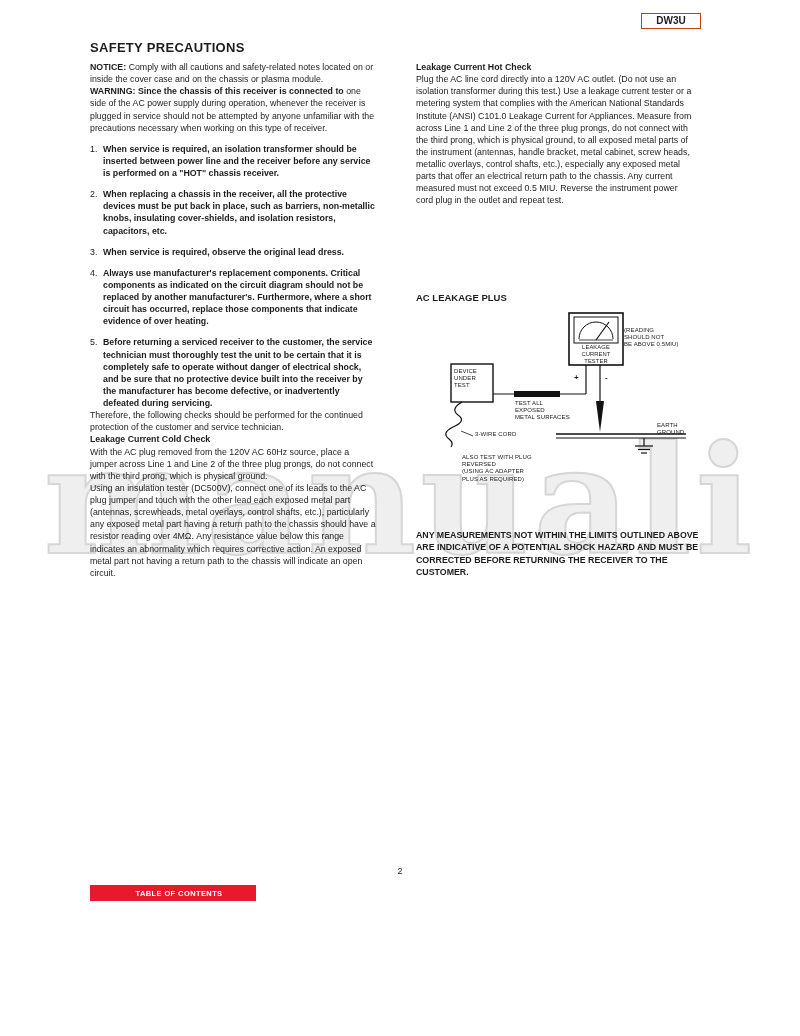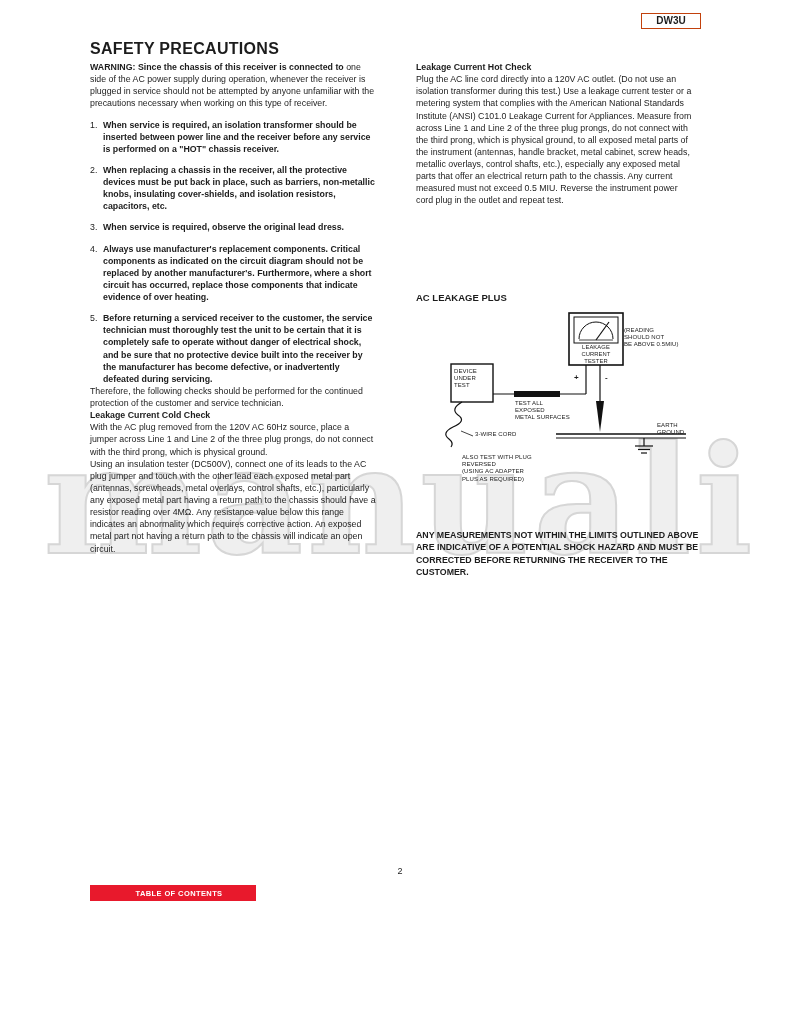--- a/index.html
+++ b/index.html
@@ -9,21 +9,21 @@
   }
   .layer { position:absolute; z-index:1; }
 
   
   .model-box {
     position:absolute; left:641px; top:13px; width:58px; height:14px;
     border:1px solid #c2410c; text-align:center; font-weight:bold;
     font-size:10px; line-height:14px; z-index:2; background:#fff;
   }
   .page-title {
-    position:absolute; left:90px; top:40px; font-size:16px; font-weight:bold;
+    position:absolute; left:90px; top:40px; font-size:13px; font-weight:bold;
     letter-spacing:0.3px; z-index:2;
   }
 
   
   .col-left  { left:90px;  top:61px; width:288px; font-size:8.8px; line-height:1.38; }
   .col-right { left:416px; top:61px; width:277px; font-size:8.8px; line-height:1.38; }
   .col-left p, .col-right p { margin:0; }
   .b { font-weight:bold; }
   .mt4 { margin-top:4px; } .mt8 { margin-top:8px; } .mt12 { margin-top:12px; } .mt16 { margin-top:16px; }
 
@@ -67,20 +67,21 @@
 <body>
 
 <div class="page">
 
   <div class="watermark">manuali</div>
 
   <div class="model-box">DW3U</div>
   <div class="page-title">SAFETY PRECAUTIONS</div>
 
   <div class="layer col-left">
+    <p><span class="b">NOTICE:</span> <span>Comply with all cautions and safety-related notes located on or inside the cover case and on the chassis or plasma module.</span></p>
     <p class="mt4"><span class="b">WARNING:</span> <span class="b">Since the chassis of this receiver is connected to</span> <span>one side of the AC power supply during operation, whenever the receiver is plugged in service should not be attempted by anyone unfamiliar with the precautions necessary when working on this type of receiver.</span></p>
 
     <div class="list-item mt8">
       <span class="num">1.</span>
       <span class="txt">When service is required, an isolation transformer should be inserted between power line and the receiver before any service is performed on a "HOT" chassis receiver.</span>
     </div>
     <div class="list-item">
       <span class="num">2.</span>
       <span class="txt">When replacing a chassis in the receiver, all the protective devices must be put back in place, such as barriers, non-metallic knobs, insulating cover-shields, and isolation resistors, capacitors, etc.</span>
     </div>

